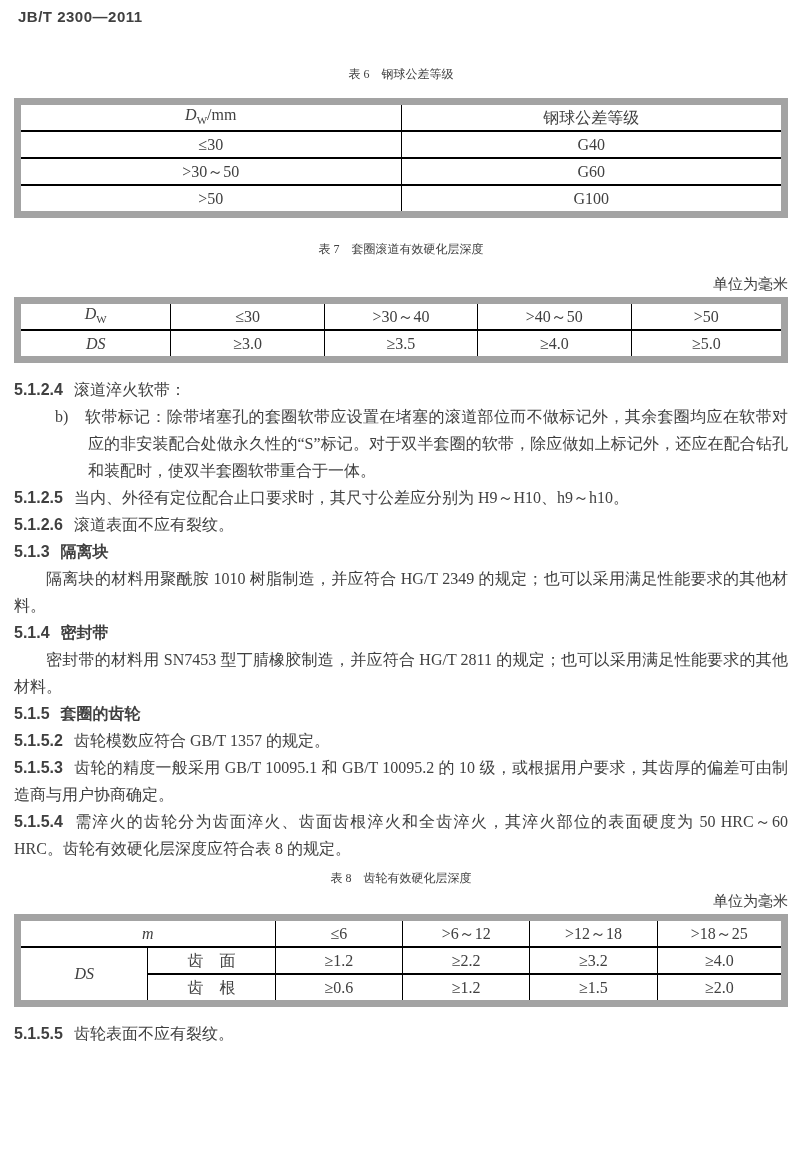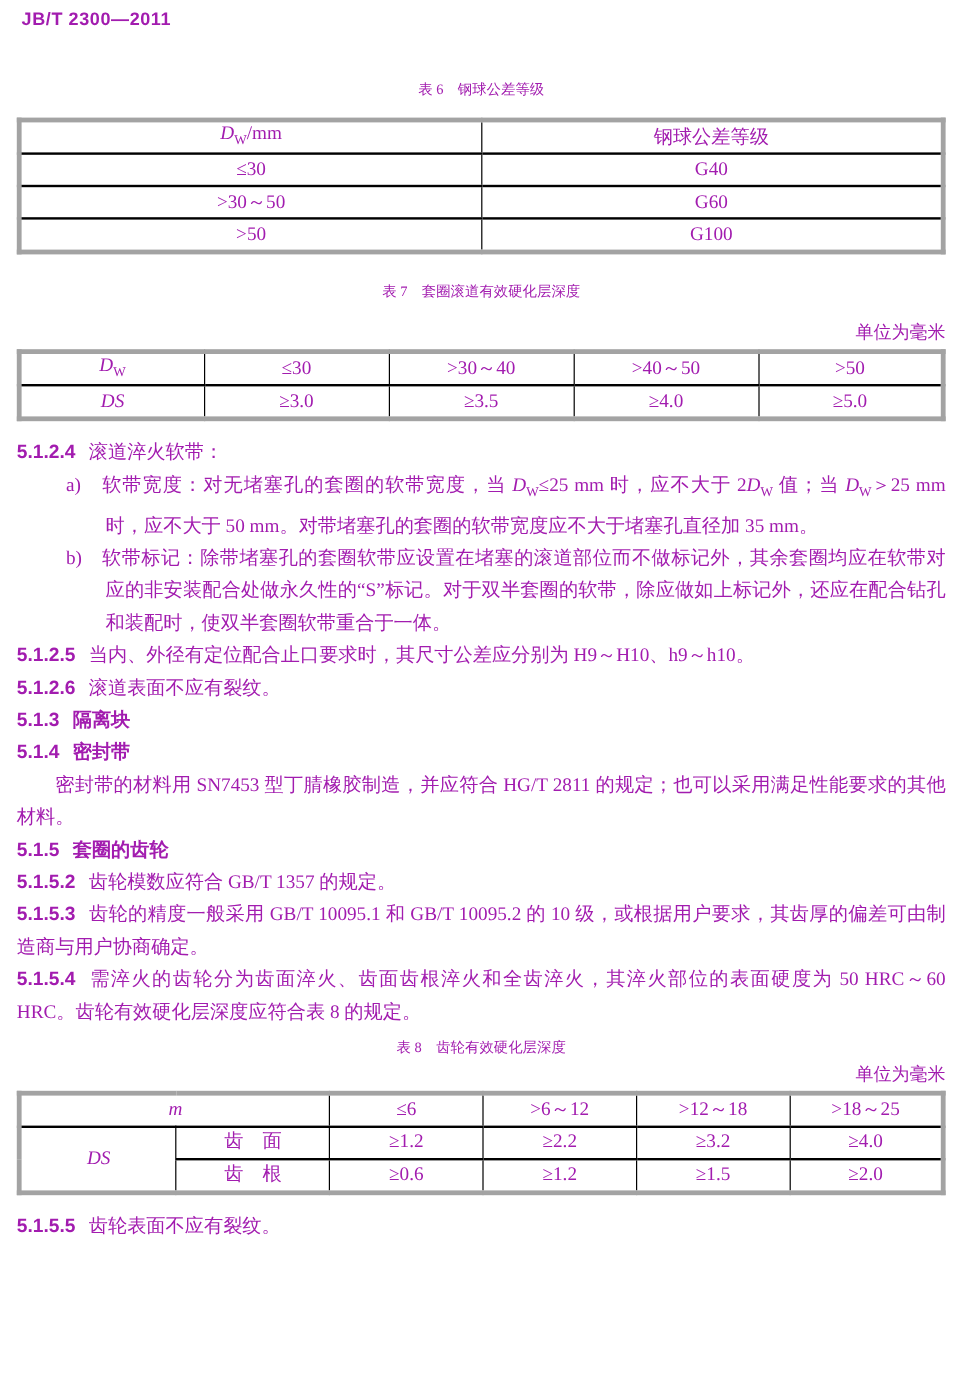--- a/index.html
+++ b/index.html
@@ -1,35 +1,35 @@
 <!DOCTYPE html>
 <html><head>
 <meta charset="utf-8">
 <style>
   html,body{margin:0;padding:0;background:#ffffff;}
   .page{
     width:800px;height:1167px;box-sizing:border-box;
-    background:#ffffff;color:#a21caf;
+    background:#ffffff;color:#404040;
     font-family:"Liberation Serif","DejaVu Serif",serif;
     font-size:16px;
     padding:8px 12px 0 14px;
     overflow:hidden;position:relative;
   }
   .doc-header{
     font-family:"Liberation Sans","DejaVu Sans",sans-serif;
     font-weight:bold;font-size:15px;margin-left:4px;letter-spacing:.5px;
   }
   .cap{text-align:center;font-weight:normal;font-size:12px;line-height:22px;}
   .cap6{margin-top:38px;}
   .cap7{margin-top:20px;text-align:center;}
   .cap8{margin-top:5px;}
   .unit-note{text-align:right;font-size:15px;line-height:19px;}
   .unit7{margin-top:15px;margin-bottom:3px;}
   .unit8{margin-top:3px;margin-bottom:3px;}
-  table{width:100%;border-collapse:collapse;table-layout:fixed;border:4px solid #a3a3a3;}
+  table{width:100%;border-collapse:collapse;table-layout:fixed;border:7px solid #a3a3a3;}
   .t6{margin-top:13px;}
   td{
     border:1px solid #000;border-top:2px solid #000;border-bottom:2px solid #000;
     text-align:center;vertical-align:middle;height:25px;padding:0 3px;
     font-size:16px;line-height:20px;
   }
   .note-cell{text-align:left;padding-left:16px;}
   sub{font-size:11px;}
   .bodytext{margin-top:13px;text-align:justify;}
   .bodytext p{margin:0;line-height:27px;}
@@ -98,25 +98,25 @@
         <td>≥3.0</td>
         <td>≥3.5</td>
         <td>≥4.0</td>
         <td>≥5.0</td>
       </tr>
     </tbody>
   </table>
 
   <div class="bodytext">
     <p><span class="cnum">5.1.2.4</span><span class="ctext">滚道淬火软带：</span></p>
-    <p class="li">a)　软带宽度：对无堵塞孔的套圈的软带宽度，当 <i>D</i><sub>W</sub>≤25 mm 时，应不大于 2<i>D</i><sub>W</sub> 值；当 <i>D</i><sub>W</sub>＞25 mm 时，应不大于 50 mm。对带堵塞孔的套圈的软带宽度应不大于堵塞孔直径加 35 mm。</p>
     <p class="li">b)　软带标记：除带堵塞孔的套圈软带应设置在堵塞的滚道部位而不做标记外，其余套圈均应在软带对应的非安装配合处做永久性的“S”标记。对于双半套圈的软带，除应做如上标记外，还应在配合钻孔和装配时，使双半套圈软带重合于一体。</p>
     <p><span class="cnum">5.1.2.5</span><span class="ctext">当内、外径有定位配合止口要求时，其尺寸公差应分别为 H9～H10、h9～h10。</span></p>
     <p><span class="cnum">5.1.2.6</span><span class="ctext">滚道表面不应有裂纹。</span></p>
     <p class="h"><span class="cnum">5.1.3</span><span class="ctext">隔离块</span></p>
+    <p class="pindent">隔离块的材料用聚酰胺 1010 树脂制造，并应符合 HG/T 2349 的规定；也可以采用满足性能要求的其他材料。</p>
     <p class="h"><span class="cnum">5.1.4</span><span class="ctext">密封带</span></p>
     <p class="pindent">密封带的材料用 SN7453 型丁腈橡胶制造，并应符合 HG/T 2811 的规定；也可以采用满足性能要求的其他材料。</p>
     <p class="h"><span class="cnum">5.1.5</span><span class="ctext">套圈的齿轮</span></p>
     <p><span class="cnum">5.1.5.2</span><span class="ctext">齿轮模数应符合 GB/T 1357 的规定。</span></p>
     <p><span class="cnum">5.1.5.3</span><span class="ctext">齿轮的精度一般采用 GB/T 10095.1 和 GB/T 10095.2 的 10 级，或根据用户要求，其齿厚的偏差可由制造商与用户协商确定。</span></p>
     <p><span class="cnum">5.1.5.4</span><span class="ctext">需淬火的齿轮分为齿面淬火、齿面齿根淬火和全齿淬火，其淬火部位的表面硬度为 50 HRC～60 HRC。齿轮有效硬化层深度应符合表 8 的规定。</span></p>
   </div>
 
   <div class="cap cap8">表 8　齿轮有效硬化层深度</div>
   <div class="unit-note unit8">单位为毫米</div>

